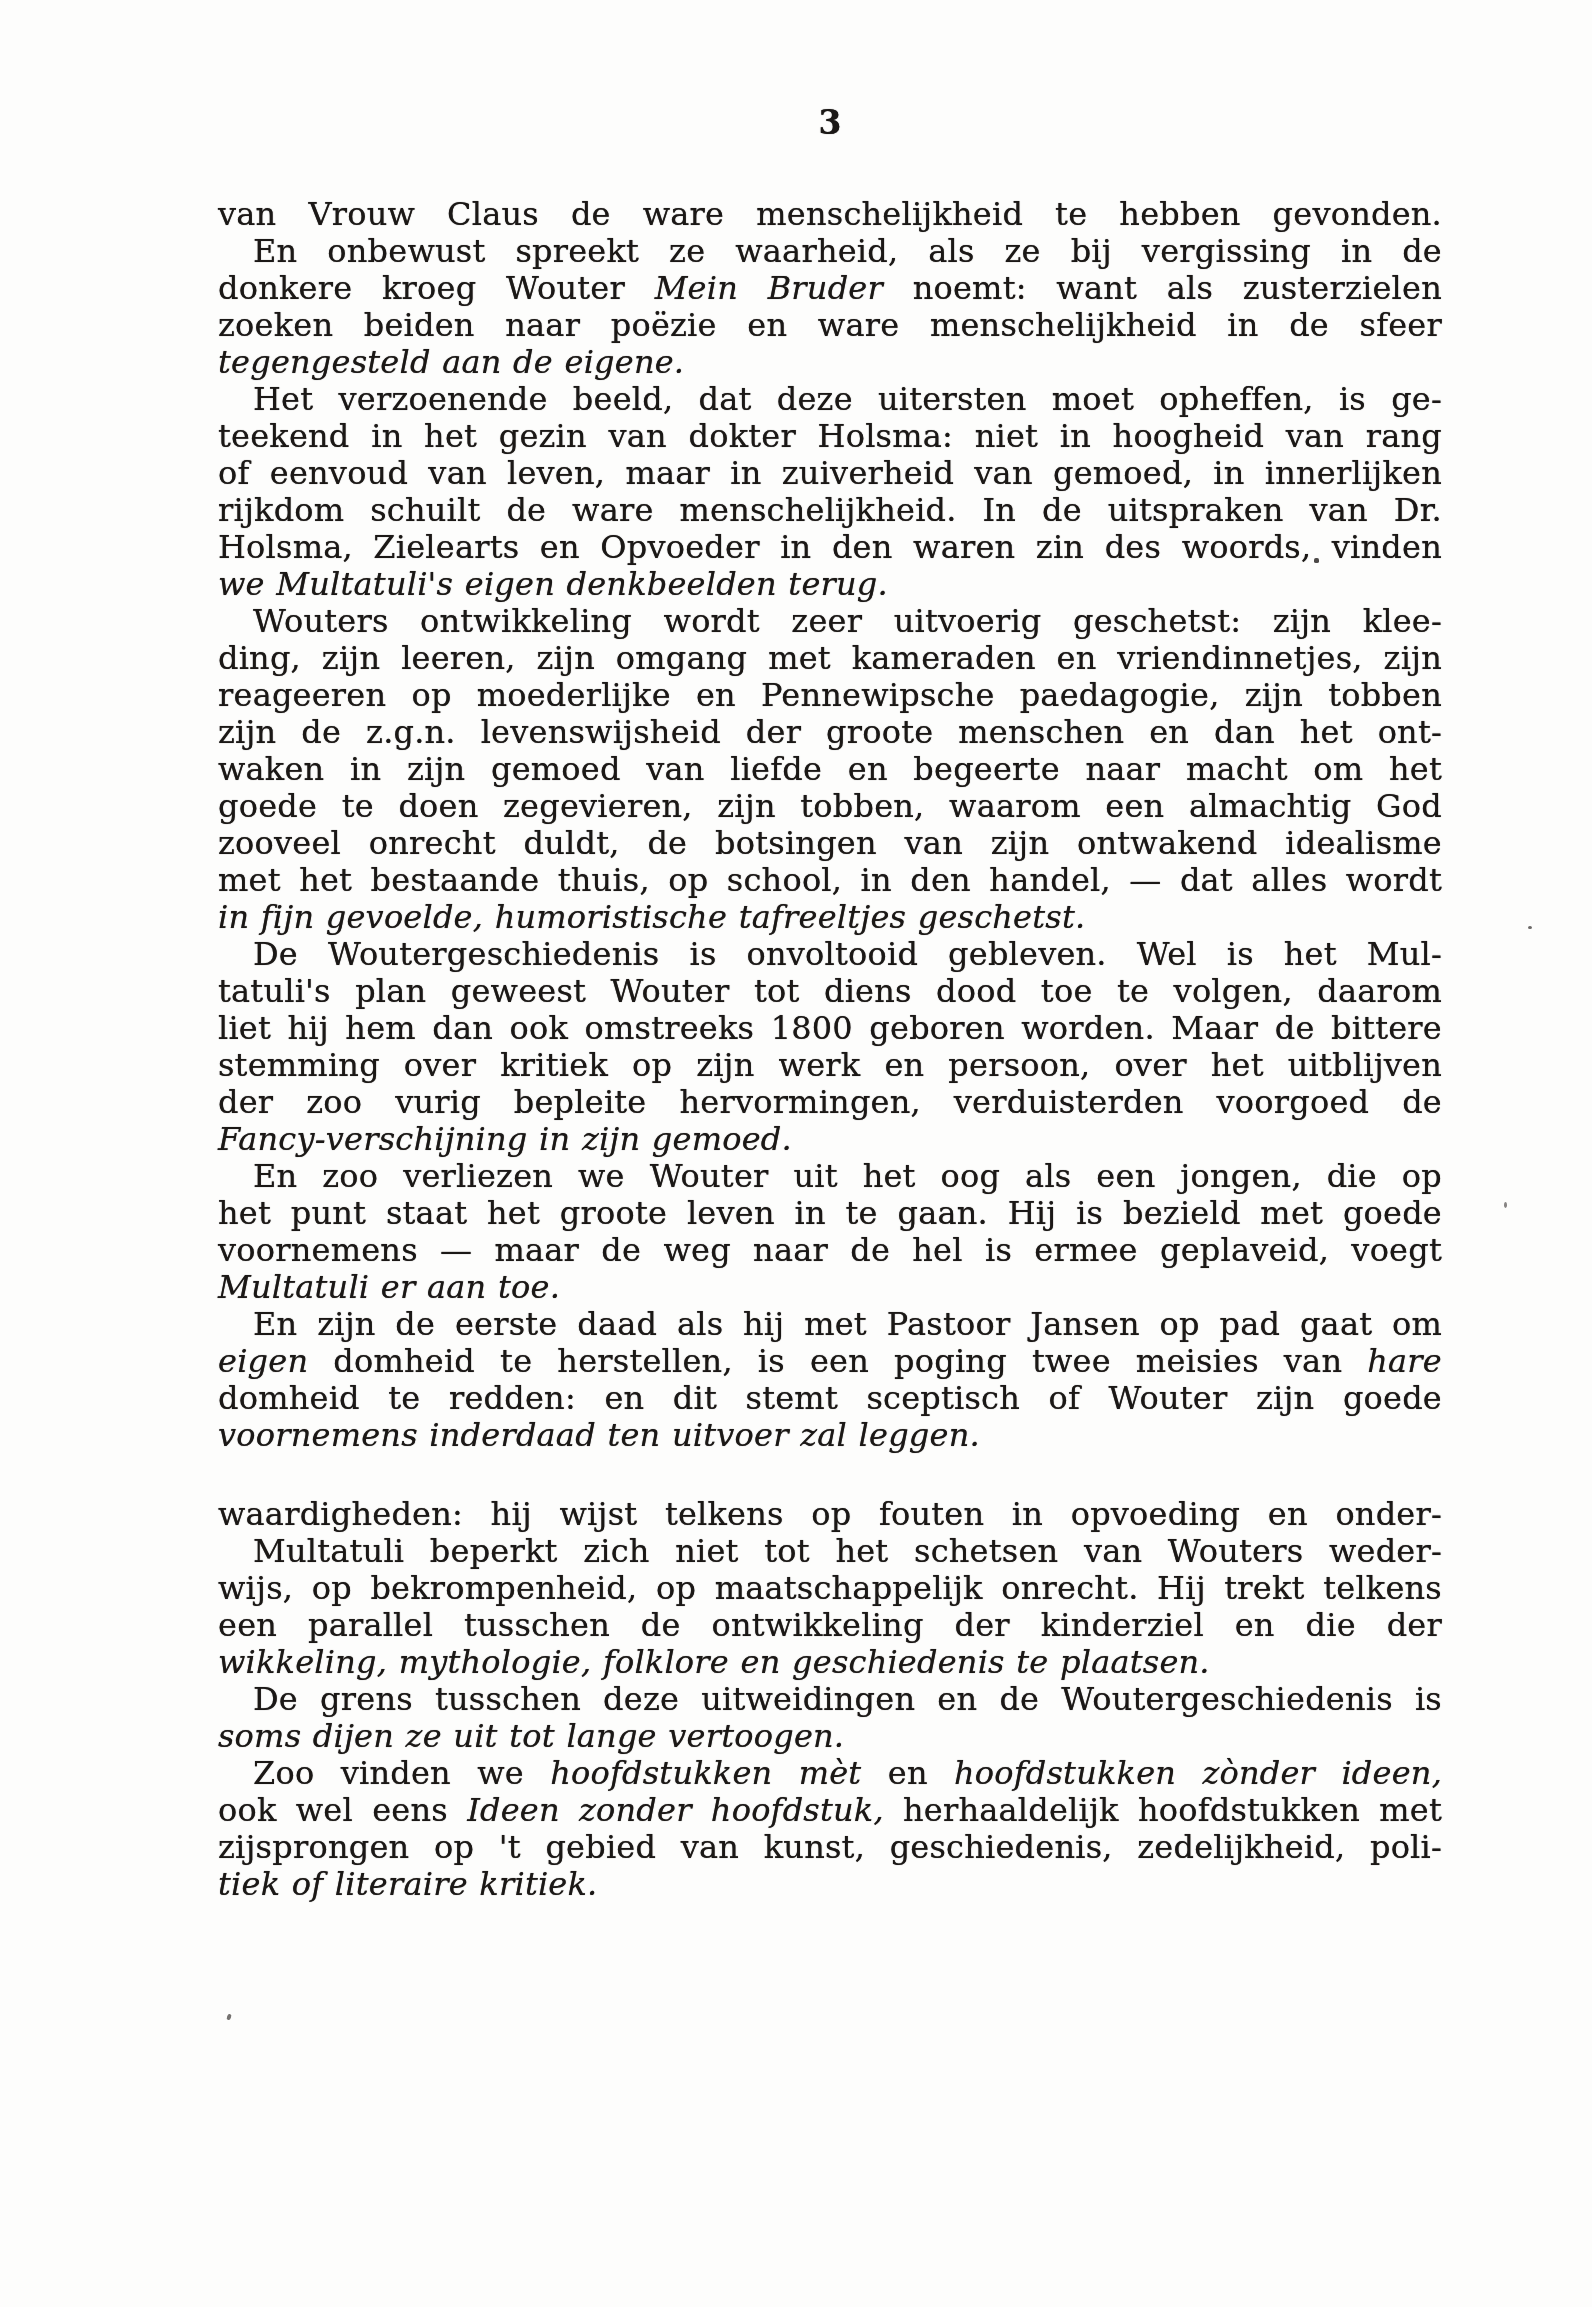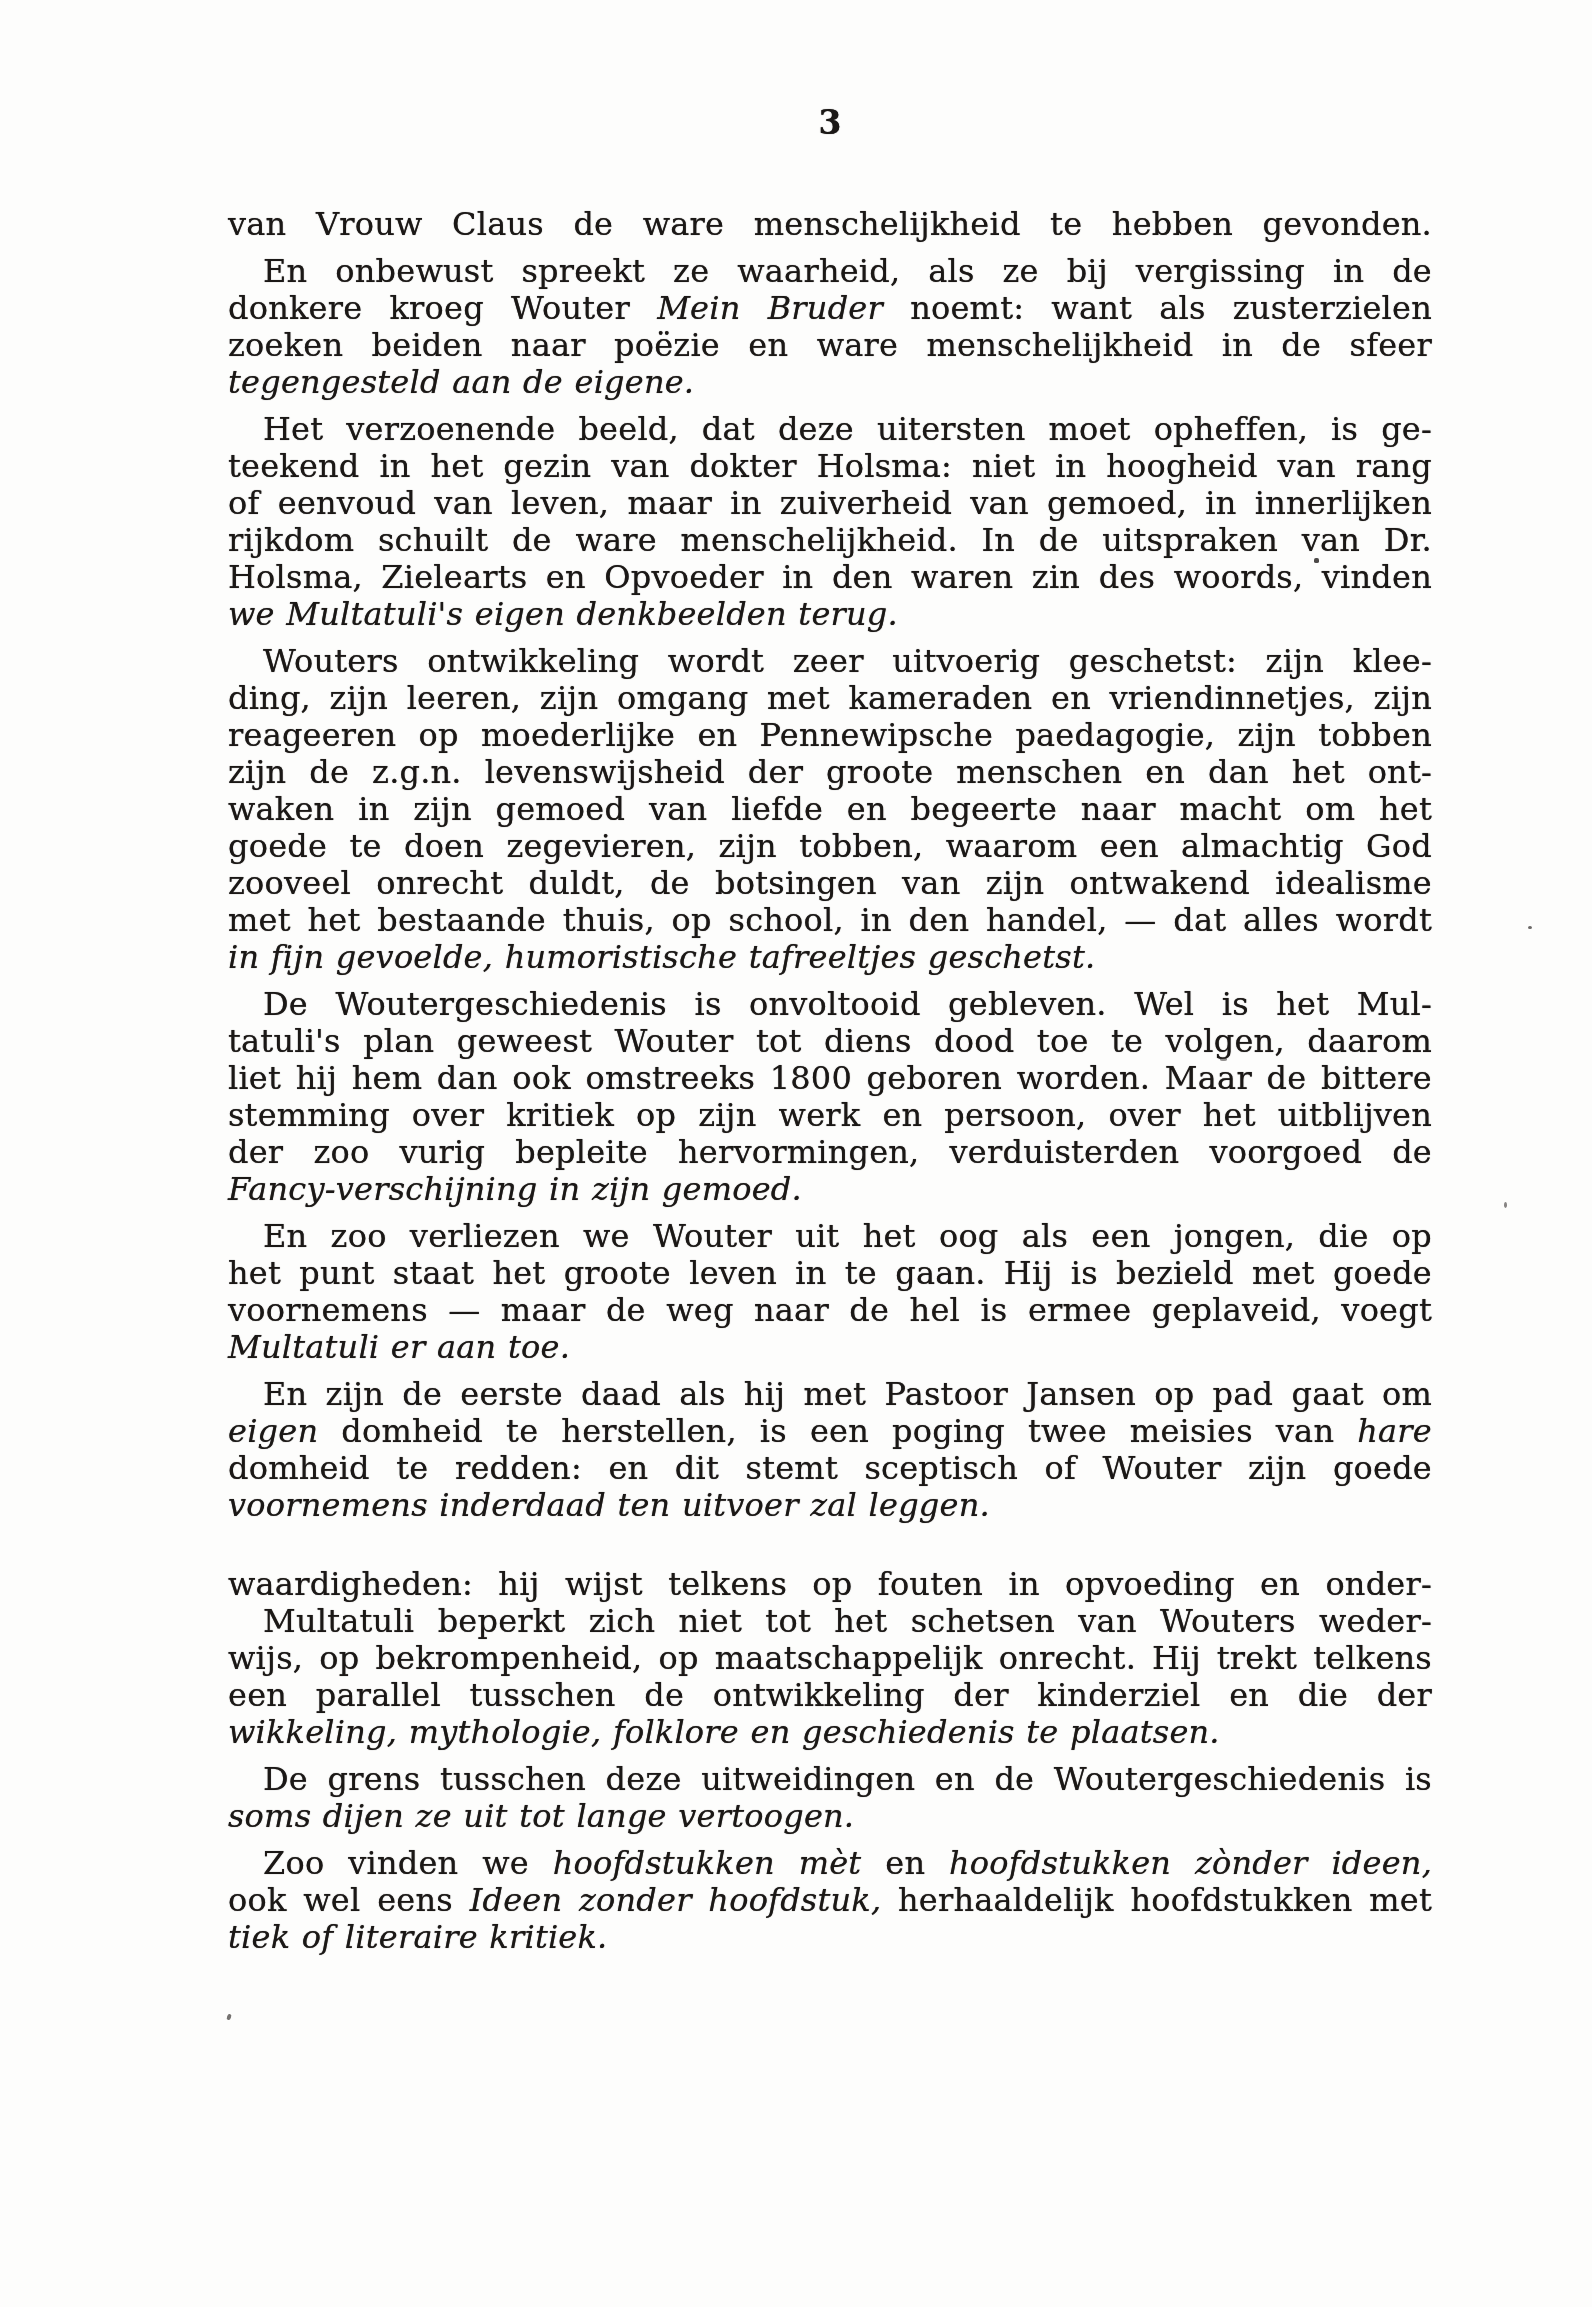--- a/index.html
+++ b/index.html
@@ -25,21 +25,21 @@
     text-shadow:0 0 0.8px rgba(27,24,22,.85);
   }
   .text-block{
     position:absolute;left:218px;top:196px;width:1224px;
     font-size:32px;line-height:37px;
     color:var(--ink);
     letter-spacing:0.2px;
     word-spacing:1.2px;
     text-shadow:0 0 0.8px rgba(27,24,22,.8);
   }
-  .paragraph{margin:10px;}
+  .paragraph{margin:0;}
   .paragraph.section-gap{margin-top:42px;}
   .line{
     text-align:justify;
     text-align-last:justify;
     -moz-text-align-last:justify;
   }
   .line.last{text-align-last:left;font-style:italic;-moz-text-align-last:left;}
   .line.indent{text-indent:35px;}
   .line i{font-style:italic;}
   
@@ -112,20 +112,21 @@
         <div class="line">een parallel tusschen de ontwikkeling der kinderziel en die der</div>
         <div class="line last">wikkeling, mythologie, folklore en geschiedenis te plaatsen.</div>
       </div>
       <div class="paragraph">
         <div class="line indent">De grens tusschen deze uitweidingen en de Woutergeschiedenis is</div>
         <div class="line last">soms dijen ze uit tot lange vertoogen.</div>
       </div>
       <div class="paragraph">
         <div class="line indent">Zoo vinden we <i>hoofdstukken mèt</i> en <i>hoofdstukken zònder ideen,</i></div>
         <div class="line">ook wel eens <i>Ideen zonder hoofdstuk,</i> herhaaldelijk hoofdstukken met</div>
+        <div class="line">zijsprongen op 't gebied van kunst, geschiedenis, zedelijkheid, poli-</div>
         <div class="line last">tiek of literaire kritiek.</div>
       </div>
     </div>
 
   <div class="speck s1"></div>
   <div class="speck s2"></div>
   <div class="speck s3"></div>
   <div class="speck s4"></div>
   <div class="speck s5"></div>
 </div>

